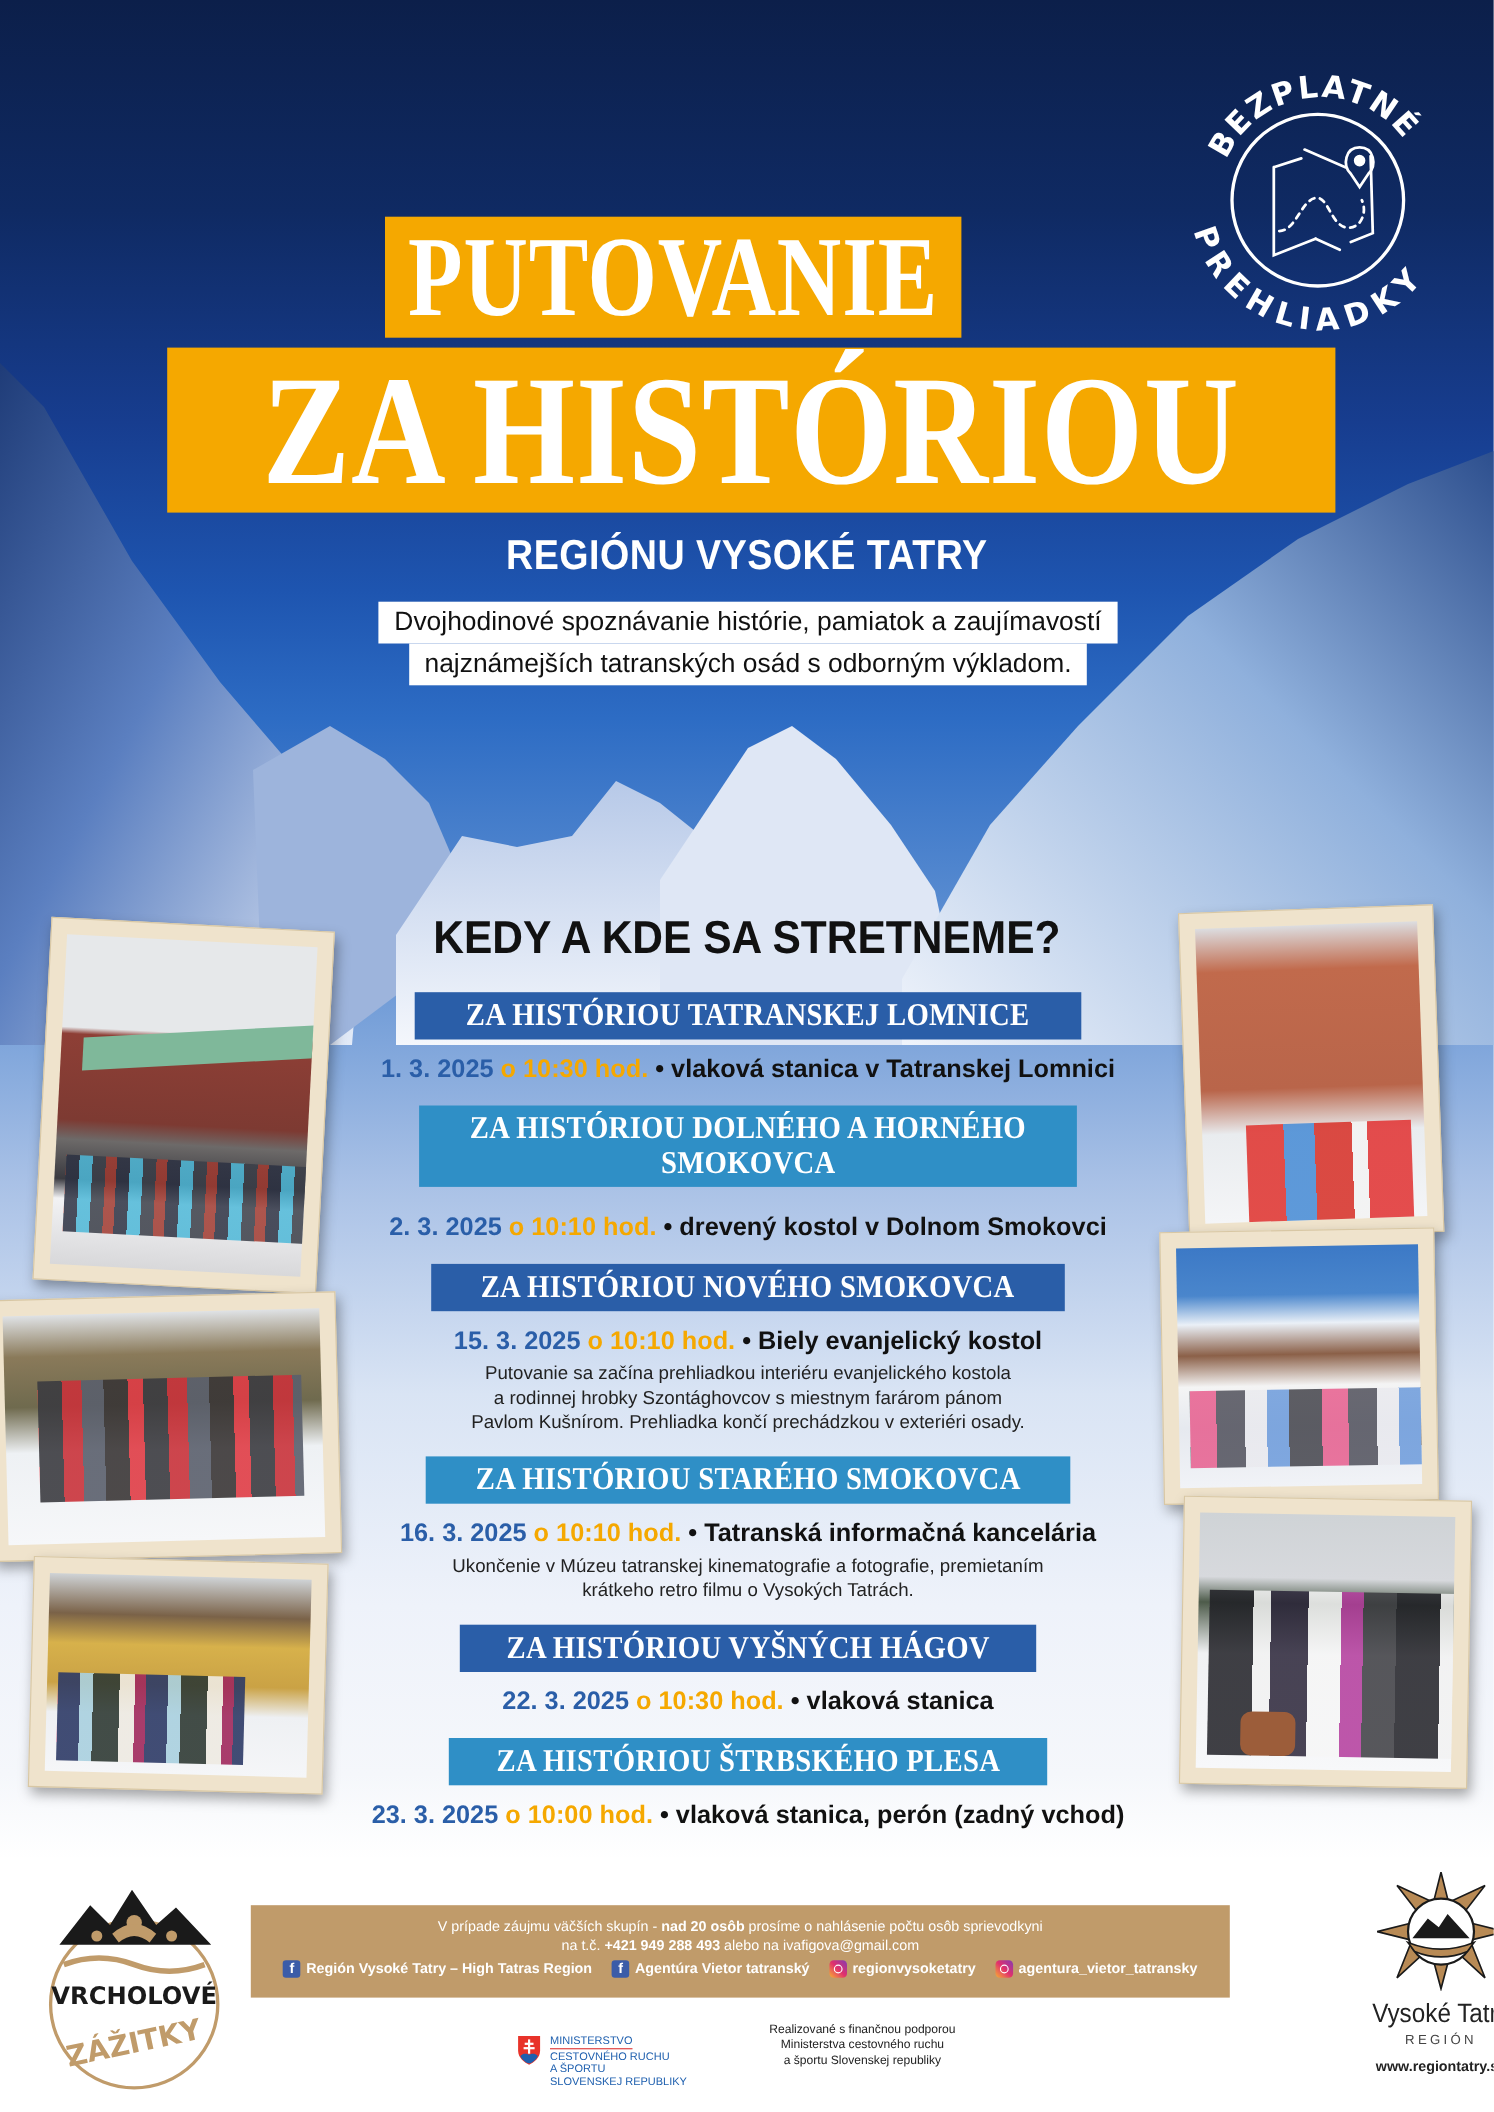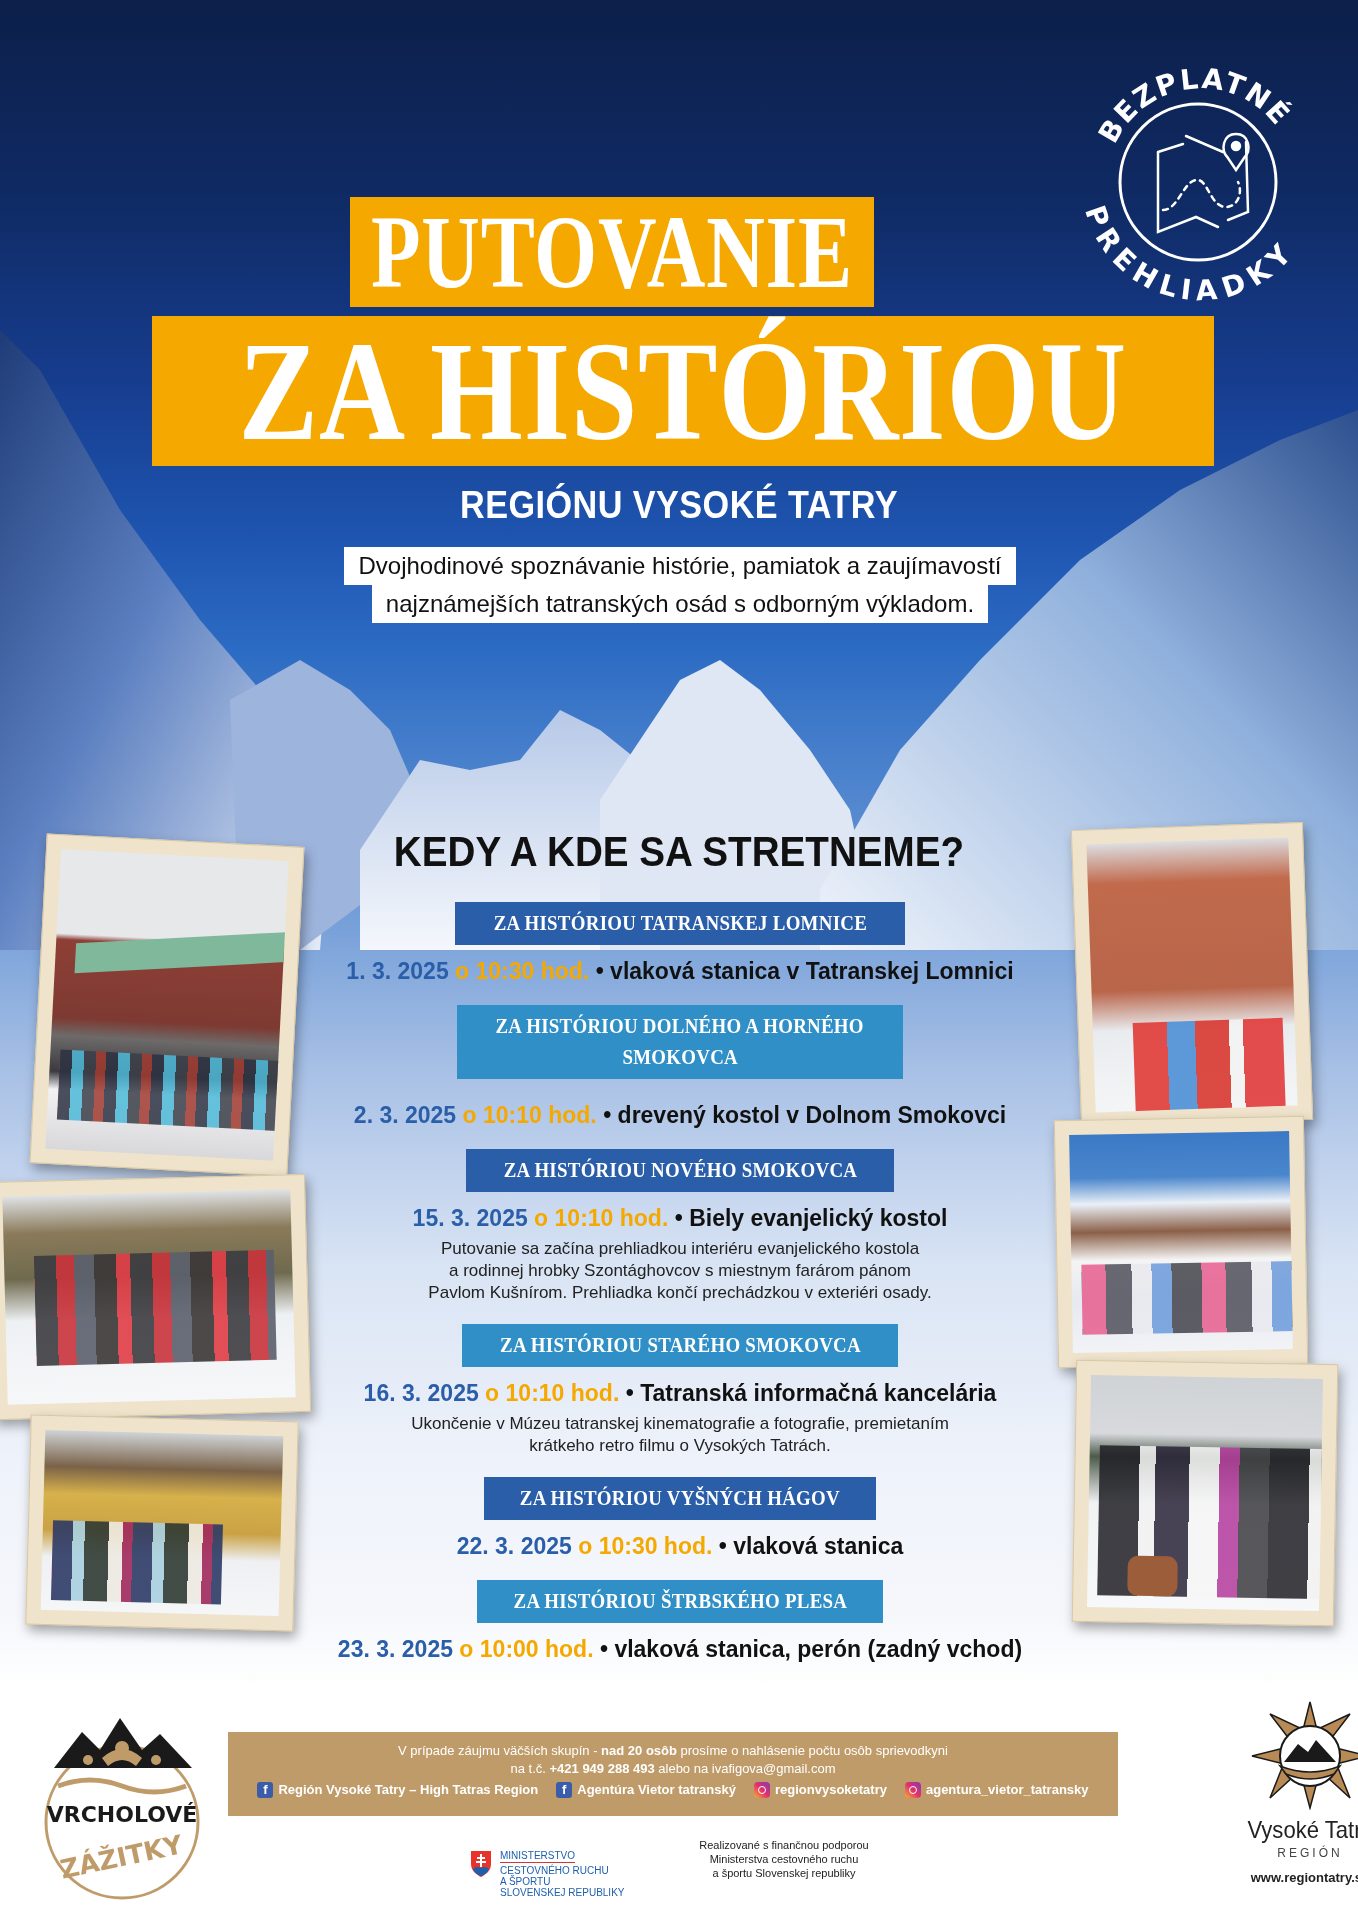--- a/index.html
+++ b/index.html
@@ -30,21 +30,21 @@
   .intro { position: absolute; left: 326px; top: 547px; width: 708px; text-align: center; text-decoration: underline; }
   .intro div { display: inline-block; background: #fff; color: #111; font-size: 24px; padding: 3px 14px;
     line-height: 32px; }
 
   .meet-title { position: absolute; left: 0; width: 1358px; top: 828px; text-align: center; color: #111;
     font-size: 42px; font-weight: bold; transform: scaleX(0.92); }
 
   
   .events { position: absolute; left: 300px; width: 760px; top: 902px; text-align: center; }
   .ev-head { display: inline-block; color: #fff; font-family: "Liberation Serif", serif; font-weight: bold;
-    font-size: 21px; line-height: 31px; padding: 6px 18px; letter-spacing: 0.3px; }
+    font-size: 29px; line-height: 31px; padding: 6px 18px; letter-spacing: 0.3px; }
   .ev-head.dark { background: #2a5ea8; }
   .ev-head.light { background: #2f8fc6; }
   .ev-head span { display: inline-block; transform: scaleX(0.9); }
   .ev-line { font-size: 23px; font-weight: bold; margin-top: 12px; line-height: 28px; white-space: nowrap; }
   .ev-line .date { color: #2a5ea8; }
   .ev-line .time { color: #f5a800; }
   .ev-line .place { color: #111; }
   .ev-desc { font-size: 17px; color: #222; line-height: 22px; margin-top: 6px; }
   .ev { margin-bottom: 20px; }
 

